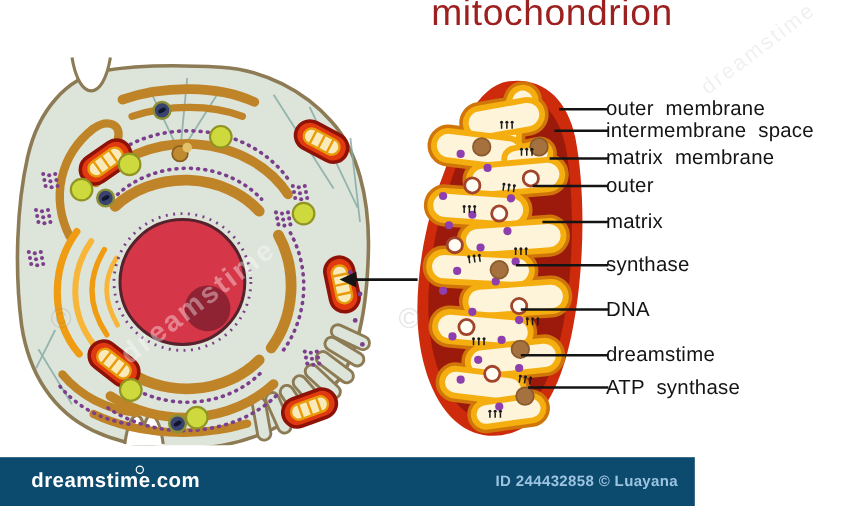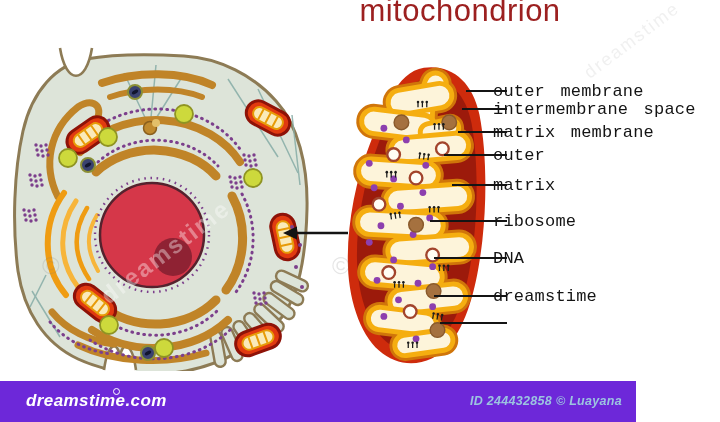--- a/index.html
+++ b/index.html
@@ -1,25 +1,25 @@
 <!DOCTYPE html>
 <html><head>
 <meta charset="utf-8">
 <style>
   html,body{margin:0;padding:0;}
   body{width:720px;height:422px;position:relative;overflow:hidden;background:#ffffff;
        font-family:"Liberation Sans", sans-serif;}
   .stage{position:absolute;left:0;top:0;width:596px;height:381px;background:#ffffff;}
   .title{position:absolute;left:325px;top:-7px;width:270px;text-align:center;
          font-size:31px;font-weight:400;color:#9c2020;letter-spacing:.5px;}
-  .label{position:absolute;left:493px;transform:translateY(-50%);
-         font-size:17px;color:#141414;letter-spacing:.2px;word-spacing:5px;white-space:nowrap;font-family:Liberation Mono, monospace;}
+  .label{position:absolute;left:505px;transform:translateY(-50%);
+         font-size:17px;color:#141414;letter-spacing:.2px;word-spacing:5px;white-space:nowrap;}
   svg{position:absolute;}
   .overlay{left:0;top:0;pointer-events:none;}
-  .bar{position:absolute;left:0;top:381px;width:636px;height:41px;background:#6d28d9;font-style:italic;}
+  .bar{position:absolute;left:0;top:381px;width:579px;height:41px;background:#0c4a6e;}
   .logo{position:absolute;left:26px;top:10px;color:#ffffff;font-weight:bold;
         font-size:17px;letter-spacing:.4px;}
   .logo-dot{position:absolute;left:87px;top:-3px;width:5px;height:5px;border:1px solid #fff;
         border-radius:50%;}
   .credit{position:absolute;right:14px;top:13px;color:#9cc4e0;font-size:12.5px;font-weight:bold;
         letter-spacing:.3px;}
   .wm-ghost{position:absolute;left:88px;top:238px;font-size:24px;color:rgba(255,255,255,.38);
         transform:rotate(-37deg);letter-spacing:2px;font-weight:bold;}
   .wm-ghost2{position:absolute;left:575px;top:30px;font-size:18px;color:rgba(150,150,150,.14);
         transform:rotate(-37deg);letter-spacing:2px;}
@@ -298,23 +298,24 @@
       <line x1="296" y1="233" x2="348" y2="233" stroke="#141414" stroke-width="2.4"></line>
       <polygon points="283,233 297,226.5 297,239.5" fill="#141414"></polygon>
     </g>
   </svg>
 
   <div class="label" style="top:91px">outer membrane</div>
   <div class="label" style="top:109px">intermembrane space</div>
   <div class="label" style="top:132px">matrix membrane</div>
   <div class="label" style="top:155px">outer</div>
   <div class="label" style="top:185px">matrix</div>
-  <div class="label" style="top:221px">ribosome</div>
+  <div class="label" style="top:221px">synthase</div>
   <div class="label" style="top:258px">DNA</div>
   <div class="label" style="top:296px">dreamstime</div>
+  <div class="label" style="top:323px">ATP synthase</div>
 
   <div class="wm-ghost">dreamstime</div>
   <div class="wm-ghost2">dreamstime</div>
   <div class="wm-c" style="left:42px;top:252px">©</div>
   <div class="wm-c" style="left:332px;top:252px">©</div>
 </div>
 
 <div class="bar">
   <div class="logo">
     <span>dreamstime.com</span>

